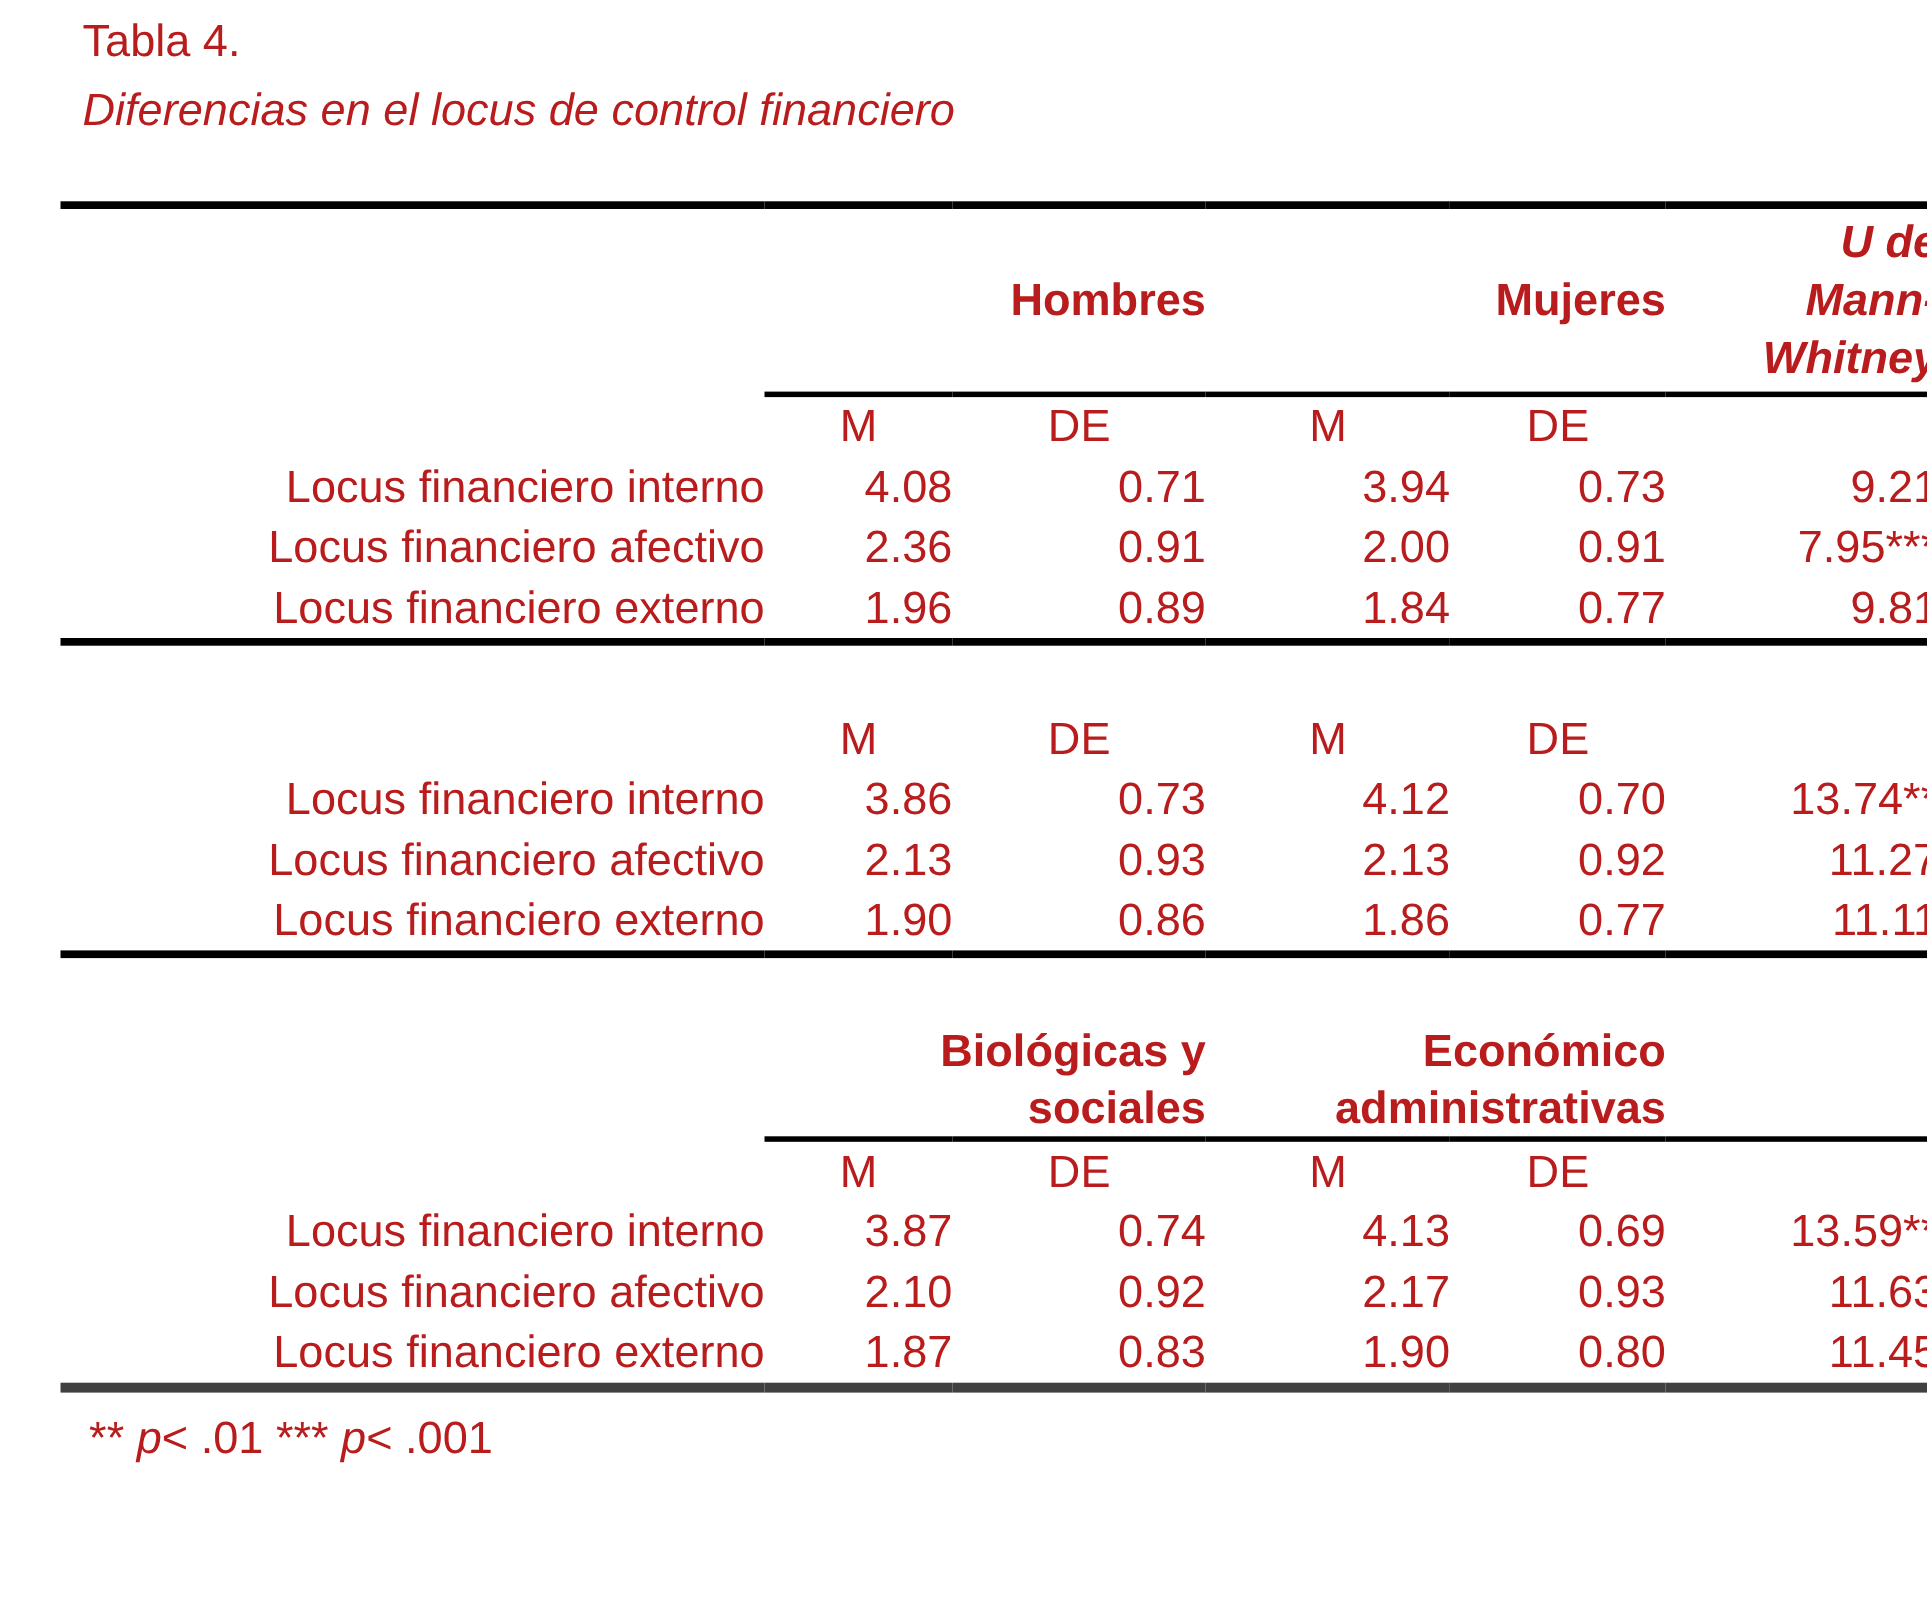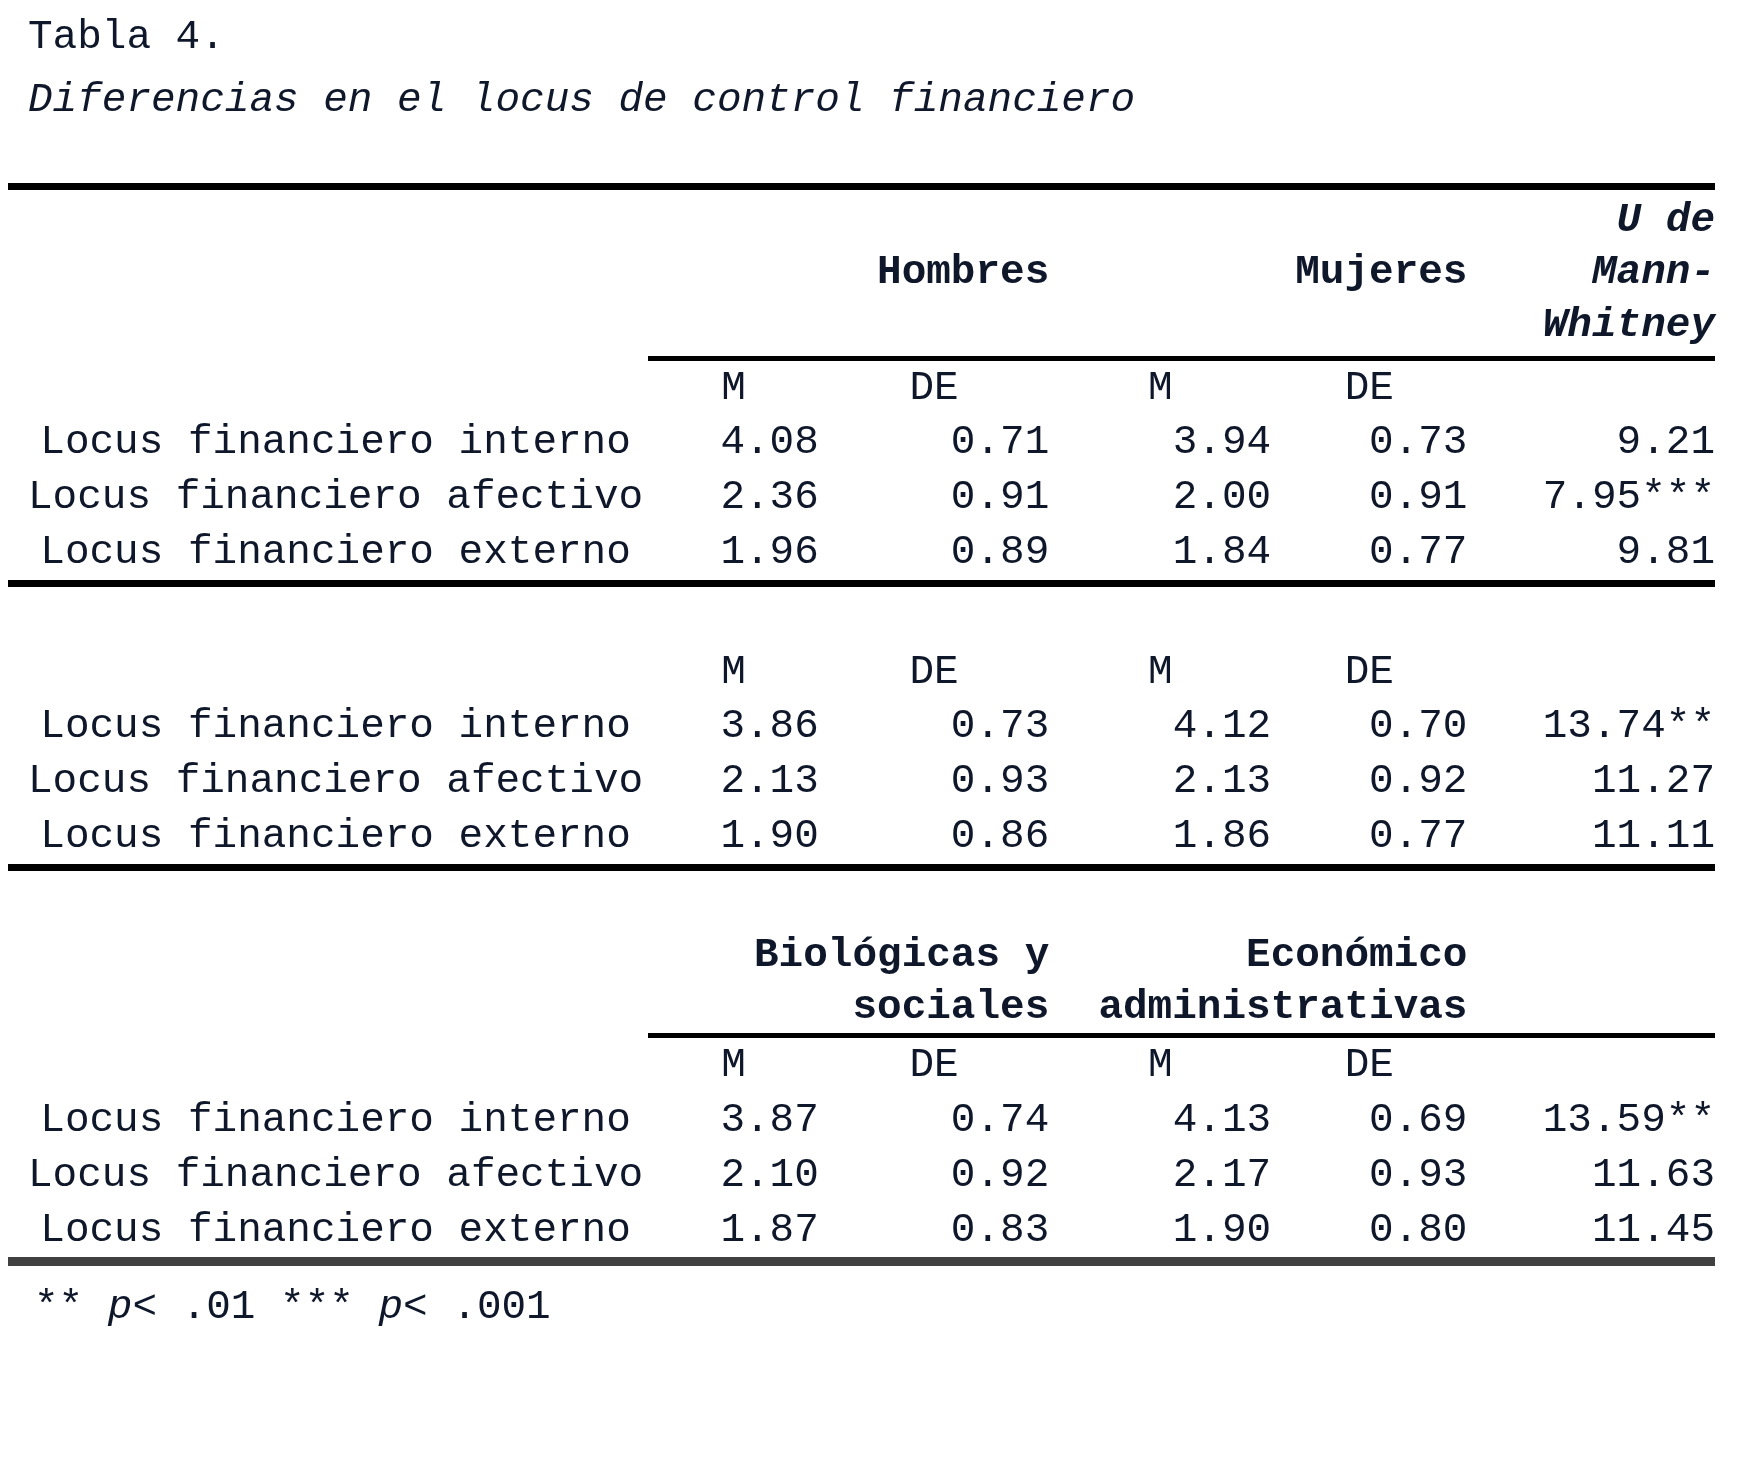--- a/index.html
+++ b/index.html
@@ -1,25 +1,26 @@
 <!DOCTYPE html>
 <html><head>
 <meta charset="utf-8">
 <style>
   html, body { margin: 0; padding: 0; background: #ffffff; }
   .page {
     width: 1752px; height: 1472px;
     box-sizing: border-box;
     background: #ffffff;
-    color: #0f172a;
-    font-family: Liberation Mono, monospace;
+    color: #b91c1c;
+    font-family: Liberation Sans, sans-serif;
     font-size: 41px;
     overflow: hidden;
     position: relative;
     padding-top: 10px;
+    padding-left: 47px;
   }
   .title { margin: 2px 0 0 28px; line-height: 1.25; }
   .subtitle { margin: 12px 0 16px 28px; font-style: italic; line-height: 1.25; }
 
   table.stats {
     border-collapse: collapse;
     table-layout: fixed;
     width: 1707px;
     margin-left: 8px;
     font-size: 41px;
@@ -40,21 +41,21 @@
   tr.spanner th { font-weight: bold; text-align: right; vertical-align: middle; line-height: 1.28; }
   .s1 tr.spanner th, .s1 tr.spanner td { height: 166px; }
   .s2 tr.spanner th, .s2 tr.spanner td,
   .s3 tr.spanner th, .s3 tr.spanner td { height: 100px; }
   .rule { border-bottom: 5px solid #000; }
   .grp { white-space: pre-line; }
   .stat-head { font-style: italic; white-space: pre-line; }
 
   tr.colhead td { text-align: center; height: 54px; vertical-align: middle; }
   tr.data td { text-align: right; height: 55px; vertical-align: middle; }
-  tr.data td.lbl { text-align: center; padding-left: 15px; }
+  tr.data td.lbl { text-align: right; padding-left: 15px; }
 
   .foot { margin: 16px 0 0 34px; line-height: 1.25; }
   .foot .pit { font-style: italic; }
 </style>
 </head>
 <body>
 
 <div class="page">
 
   <div class="title">Tabla 4.</div>

